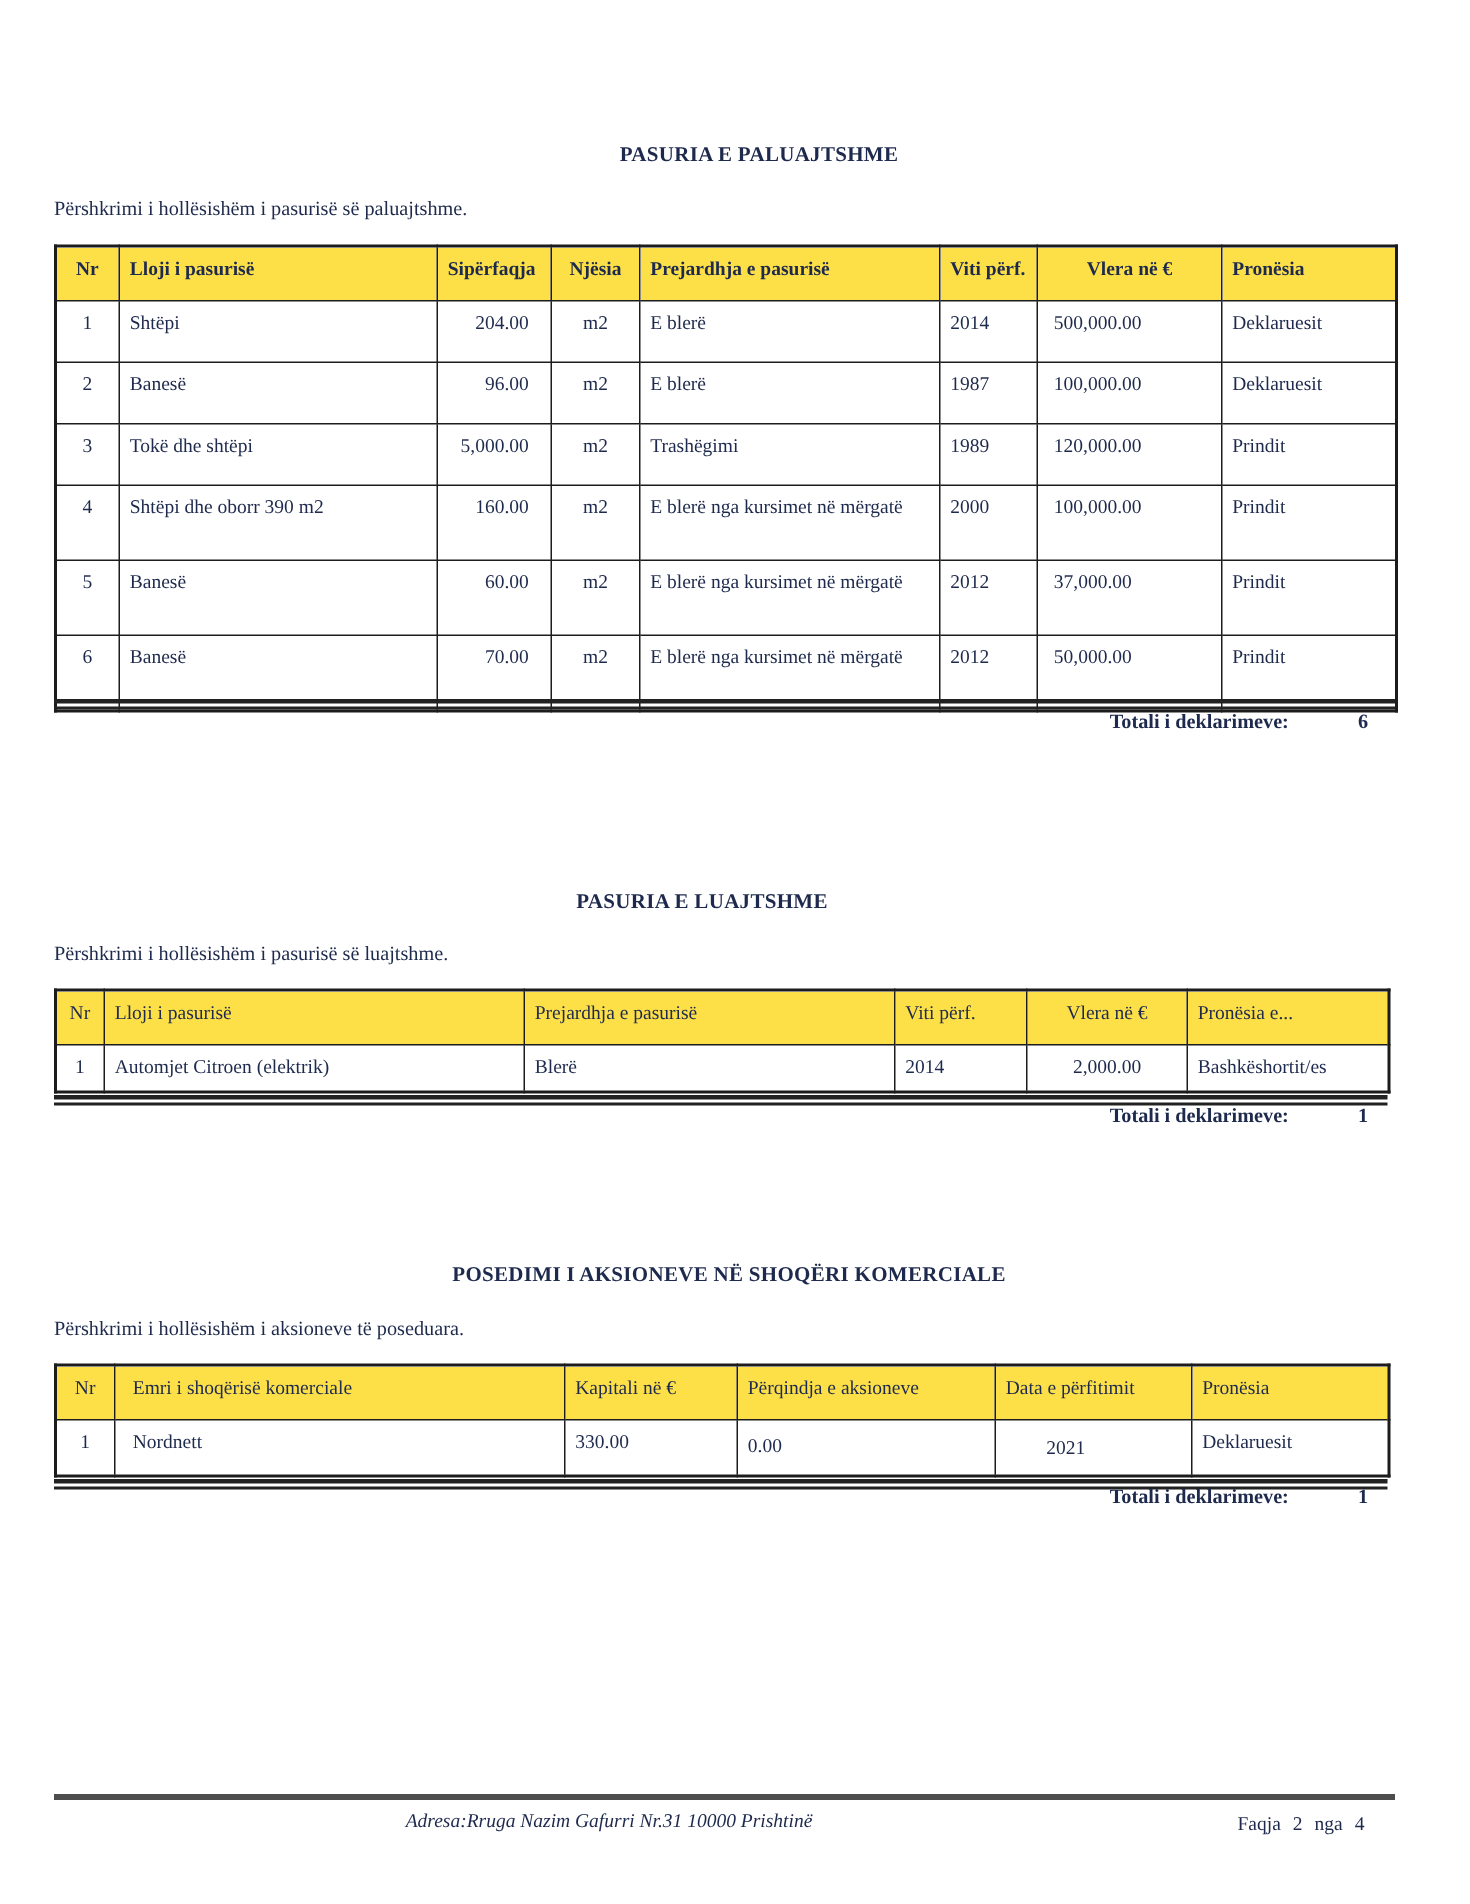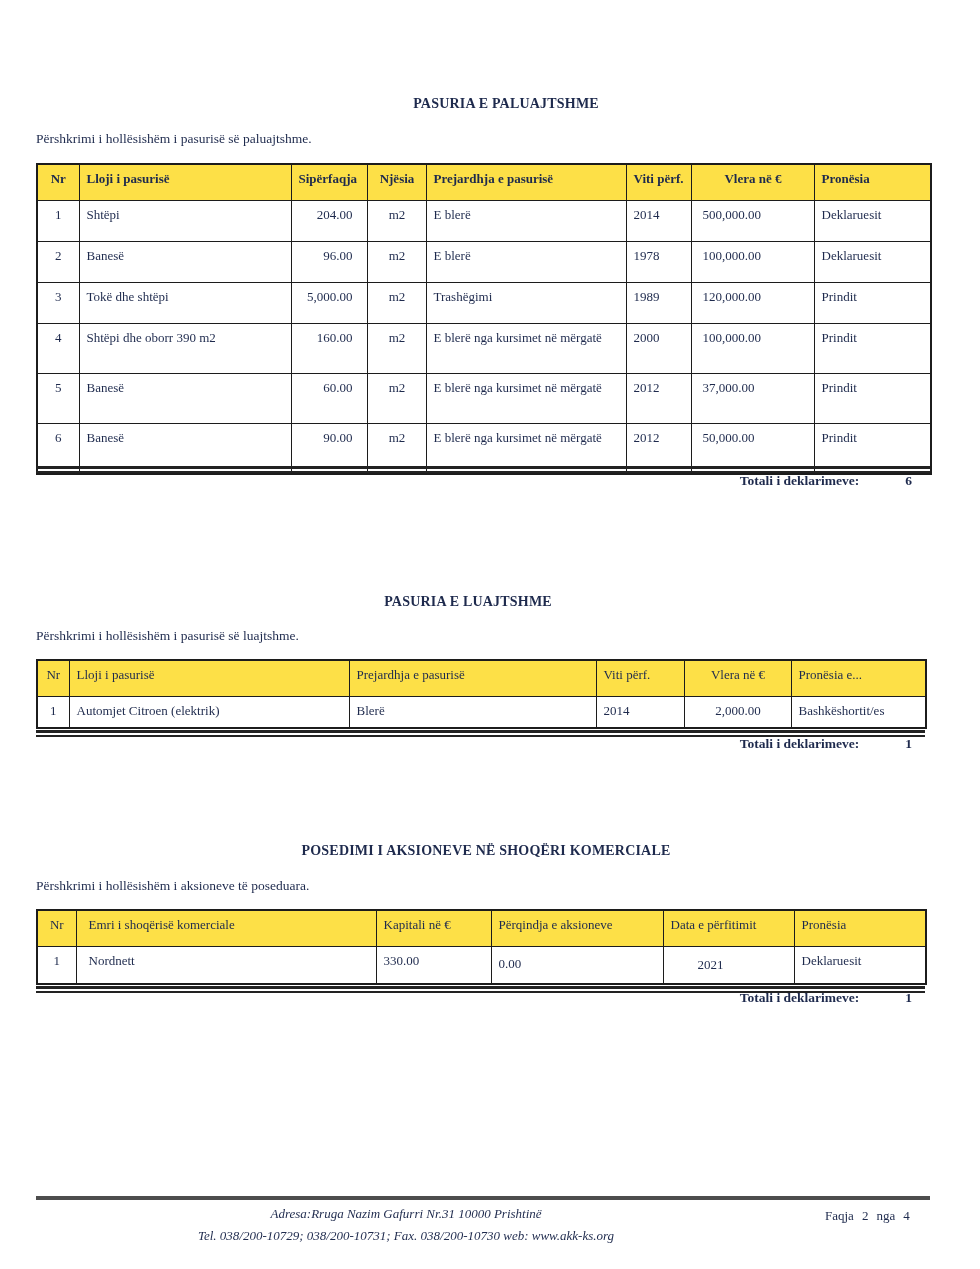--- a/index.html
+++ b/index.html
@@ -115,21 +115,21 @@
           <td>2014</td>
           <td>500,000.00</td>
           <td>Deklaruesit</td>
         </tr>
         <tr>
           <td>2</td>
           <td>Banesë</td>
           <td>96.00</td>
           <td>m2</td>
           <td>E blerë</td>
-          <td>1978</td>
+          <td>1987</td>
           <td>100,000.00</td>
           <td>Deklaruesit</td>
         </tr>
         <tr>
           <td>3</td>
           <td>Tokë dhe shtëpi</td>
           <td>5,000.00</td>
           <td>m2</td>
           <td>Trashëgimi</td>
           <td>1989</td>
@@ -152,21 +152,21 @@
           <td>60.00</td>
           <td>m2</td>
           <td>E blerë nga kursimet në mërgatë</td>
           <td>2012</td>
           <td>37,000.00</td>
           <td>Prindit</td>
         </tr>
         <tr class="tall">
           <td>6</td>
           <td>Banesë</td>
-          <td>90.00</td>
+          <td>70.00</td>
           <td>m2</td>
           <td>E blerë nga kursimet në mërgatë</td>
           <td>2012</td>
           <td>50,000.00</td>
           <td>Prindit</td>
         </tr>
       </tbody>
     </table>
 
   <div class="abs double-rule" style="top:464px;left:36px;width:894px;"></div>
@@ -257,19 +257,18 @@
 
   <div class="abs totali" style="top:990px;left:0;width:912px;">
     <span class="tot-label">Totali i deklarimeve:</span>
     <span class="tot-value">1</span>
   </div>
 
   <div class="abs footer-rule" style="top:1196px;left:36px;width:894px;"></div>
 
   <div class="abs footer-line" style="top:1206px;left:0;">Adresa:Rruga Nazim Gafurri Nr.31 10000 Prishtinë</div>
 
-  <div class="abs footer-line" style="top:1228px;left:0;">Tel. 038/200-10729; 038/200-10731; Fax. 038/200-10730 web: www.akk-ks.org</div>
 
   <div class="abs page-indicator" style="top:1208px;left:821px;">
     <span>Faqja</span><span>2</span><span>nga</span><span>4</span>
   </div>
 
 </div>
 
 </body></html>

